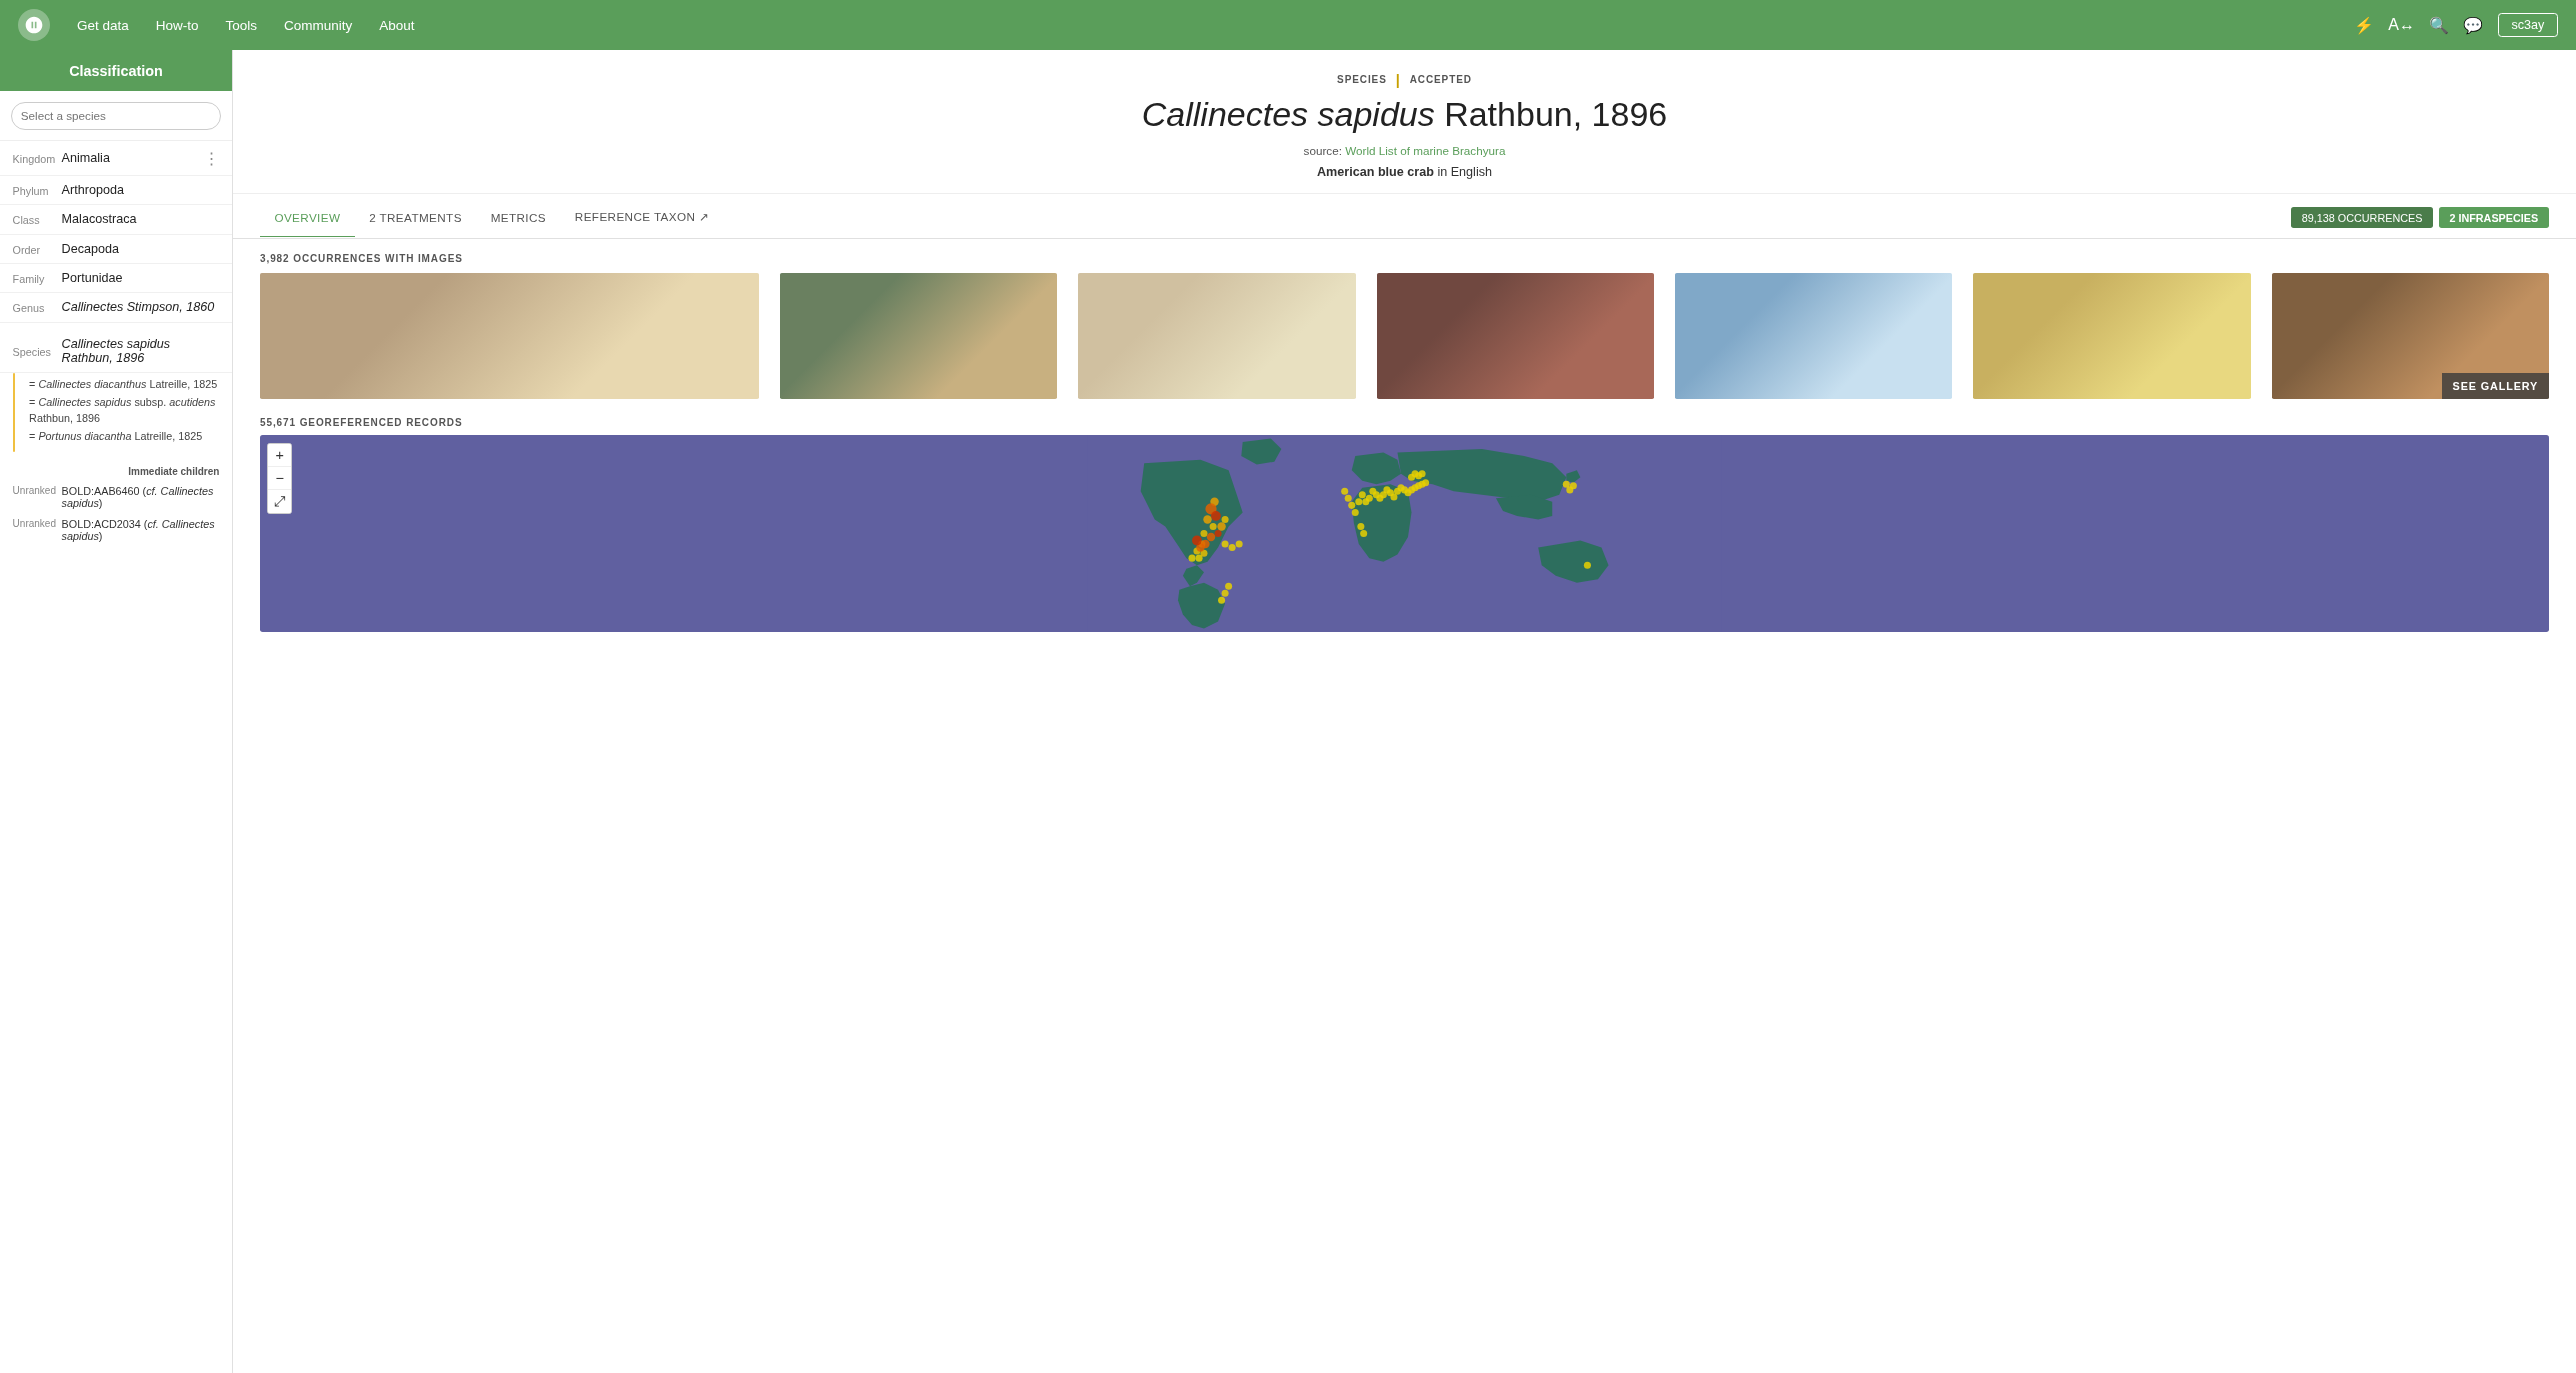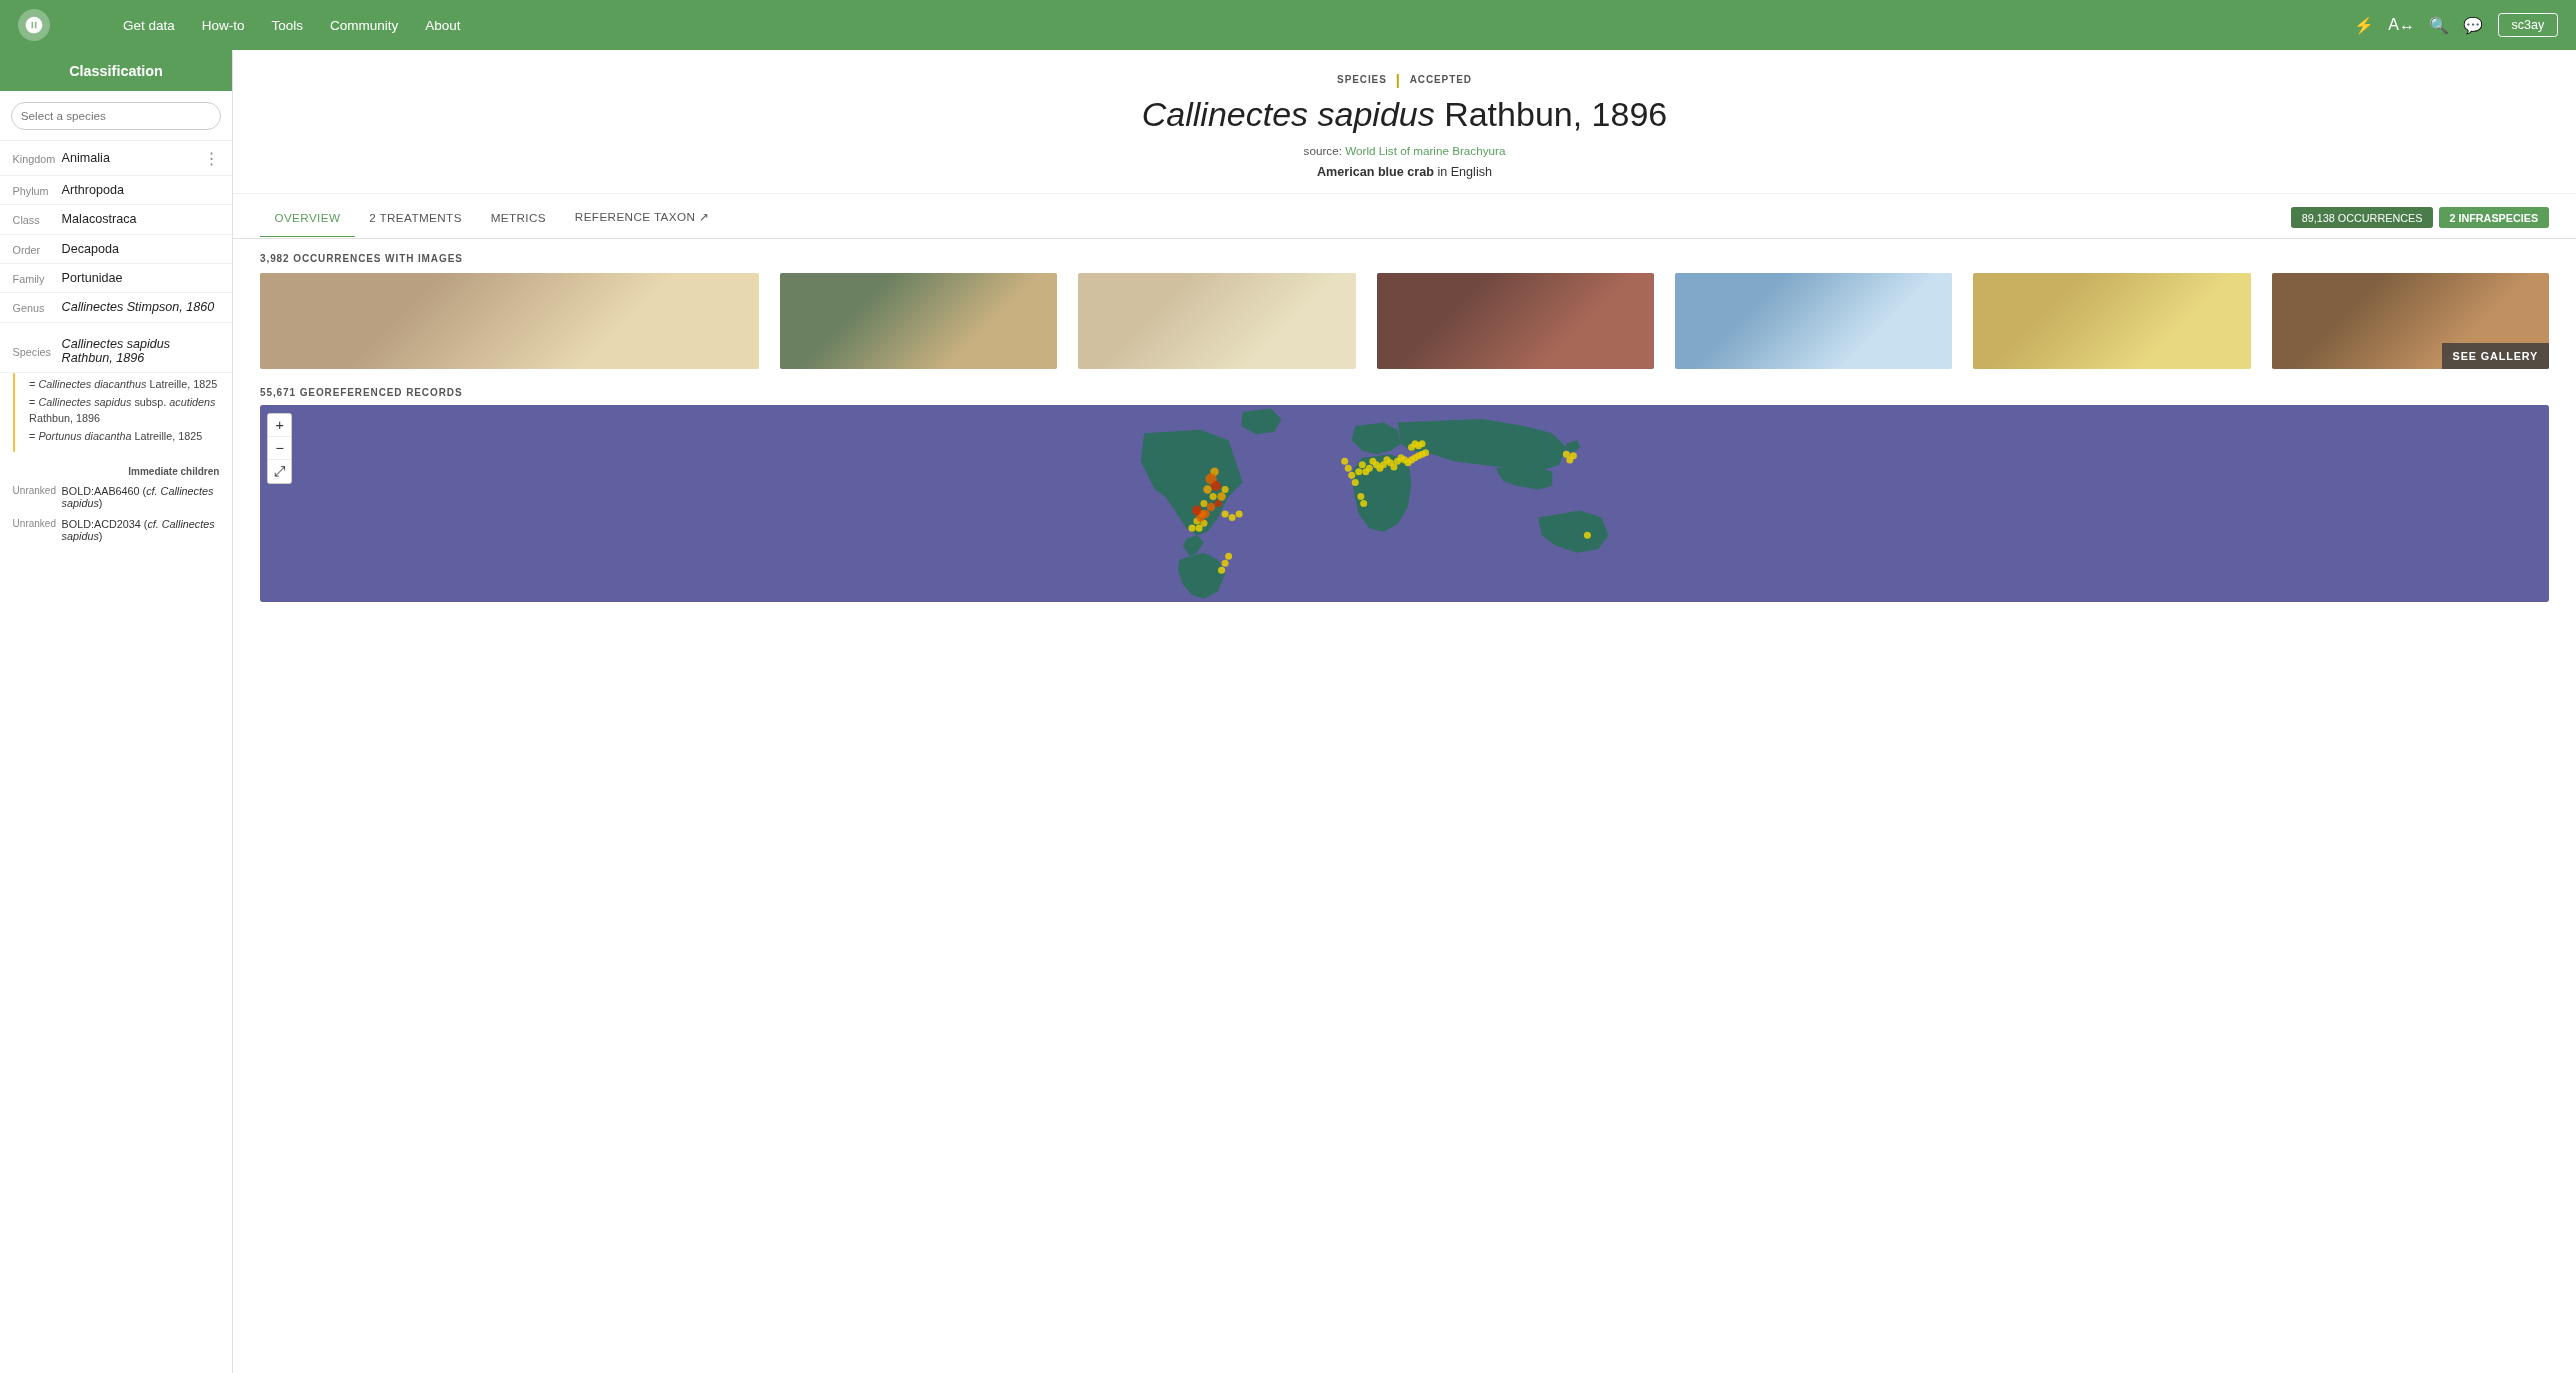--- a/index.html
+++ b/index.html
@@ -8,21 +8,20 @@
     
     .navbar {
       background: #5a9e5a;
       height: 50px;
       display: flex;
       align-items: center;
       padding: 12px 18px;
       position: fixed;
       top: 0; left: 0; right: 0;
       z-index: 100;
-      gap: 46px;
     }
     .navbar-logo {
       width: 32px; height: 32px;
       background: rgba(255,255,255,0.3);
       border-radius: 50%;
       display: flex; align-items: center; justify-content: center;
       margin-right: 27px;
     }
     .navbar-logo svg { width: 20px; height: 20px; fill: white; }
     .navbar-links { display: flex; gap: 27px; flex: 1; }
@@ -253,21 +252,21 @@
     .section-label {
       font-size: 10px;
       font-weight: bold;
       color: #555;
       letter-spacing: 0.9px;
       margin-bottom: 9px;
     }
     .image-gallery {
       display: flex;
       gap: 21px;
-      height: 96px;
+      height: 126px;
       overflow: hidden;
       position: relative;
       text-decoration: underline;
     }
     .gallery-img {
       flex: 1;
       background: #888;
       overflow: hidden;
       border-radius: 1.8px;
       min-width: 0;

